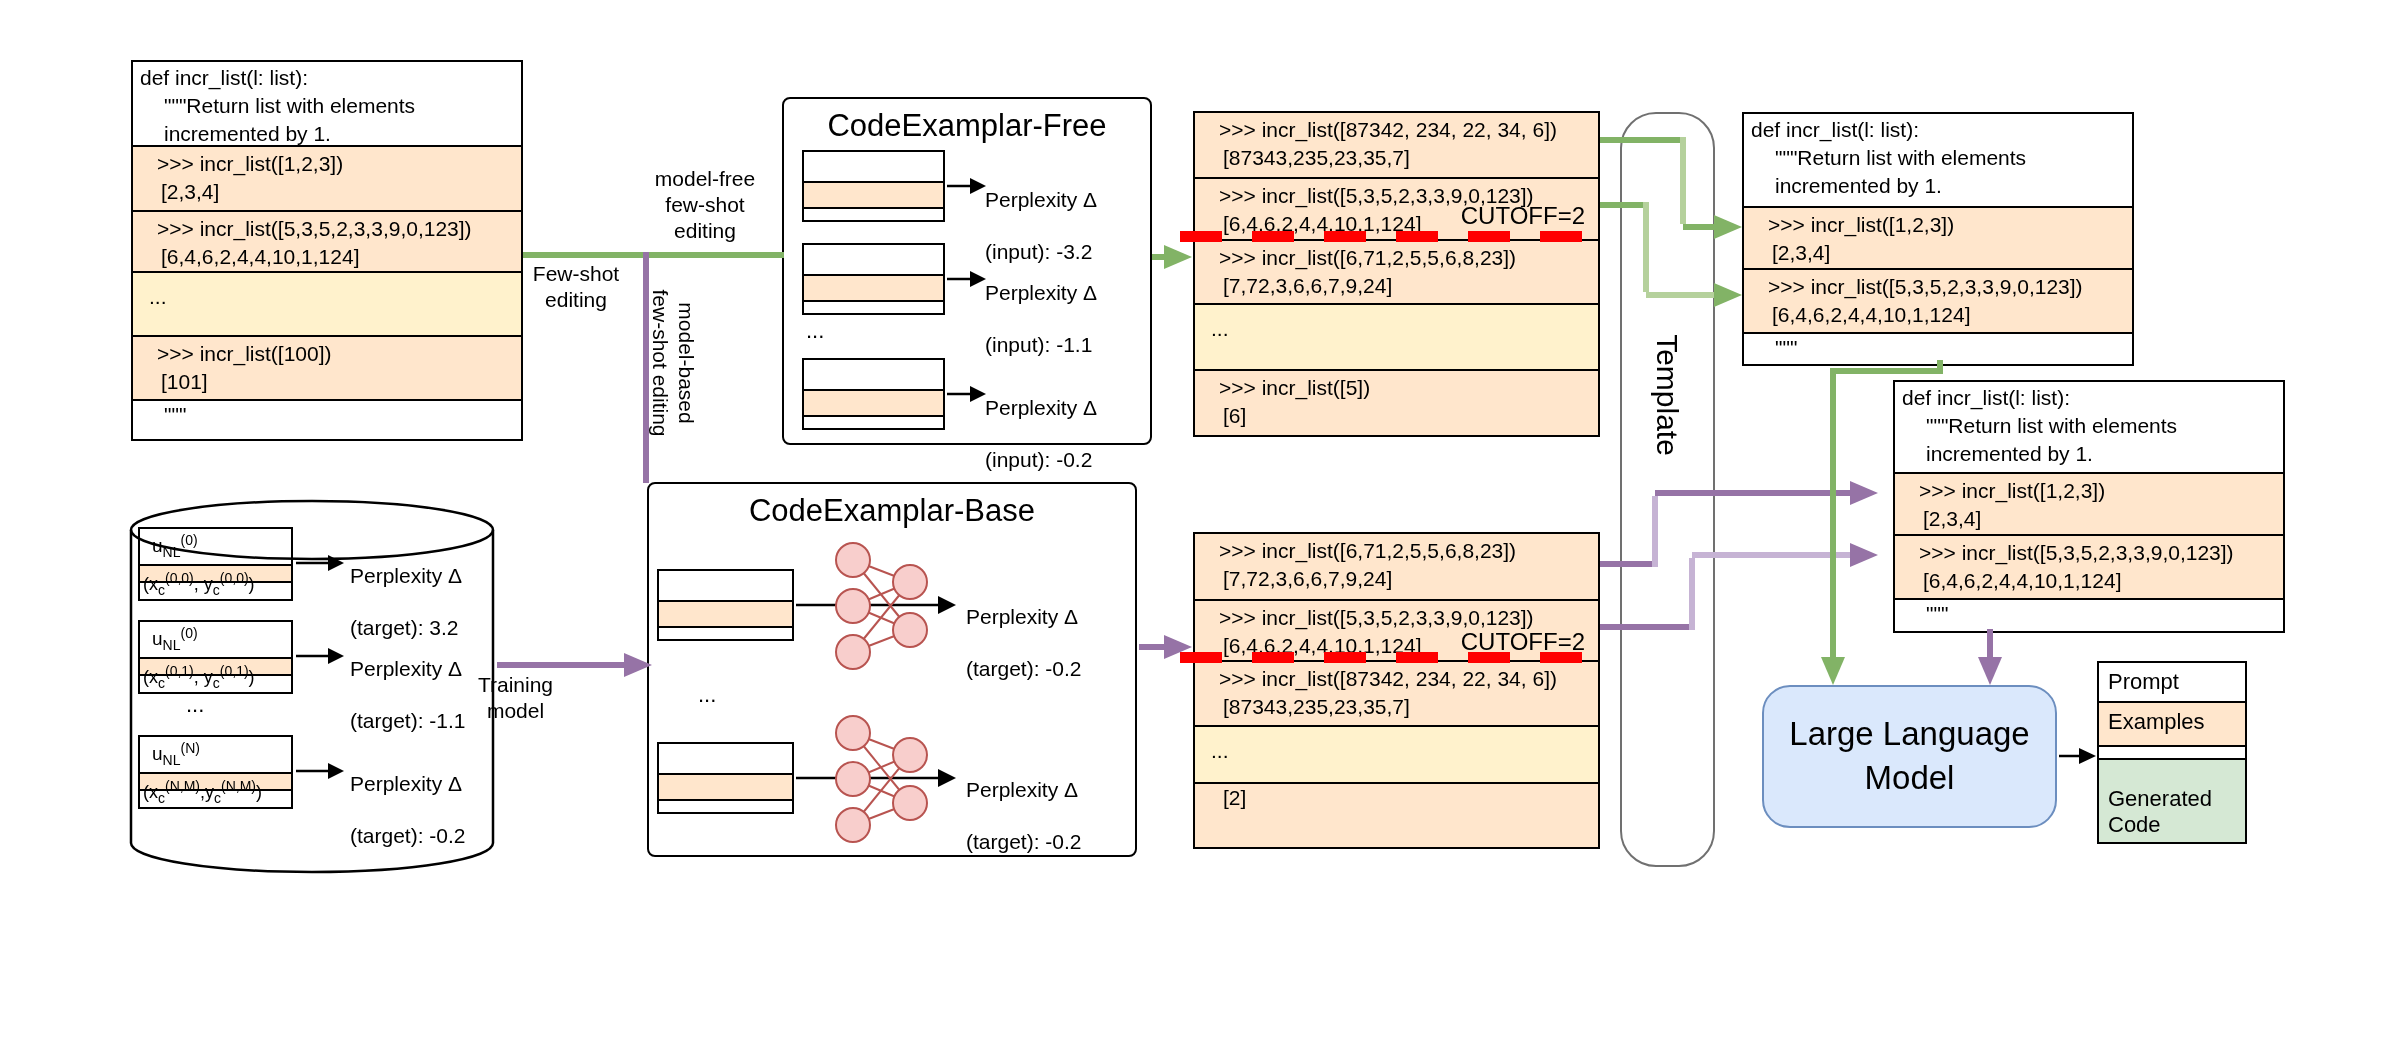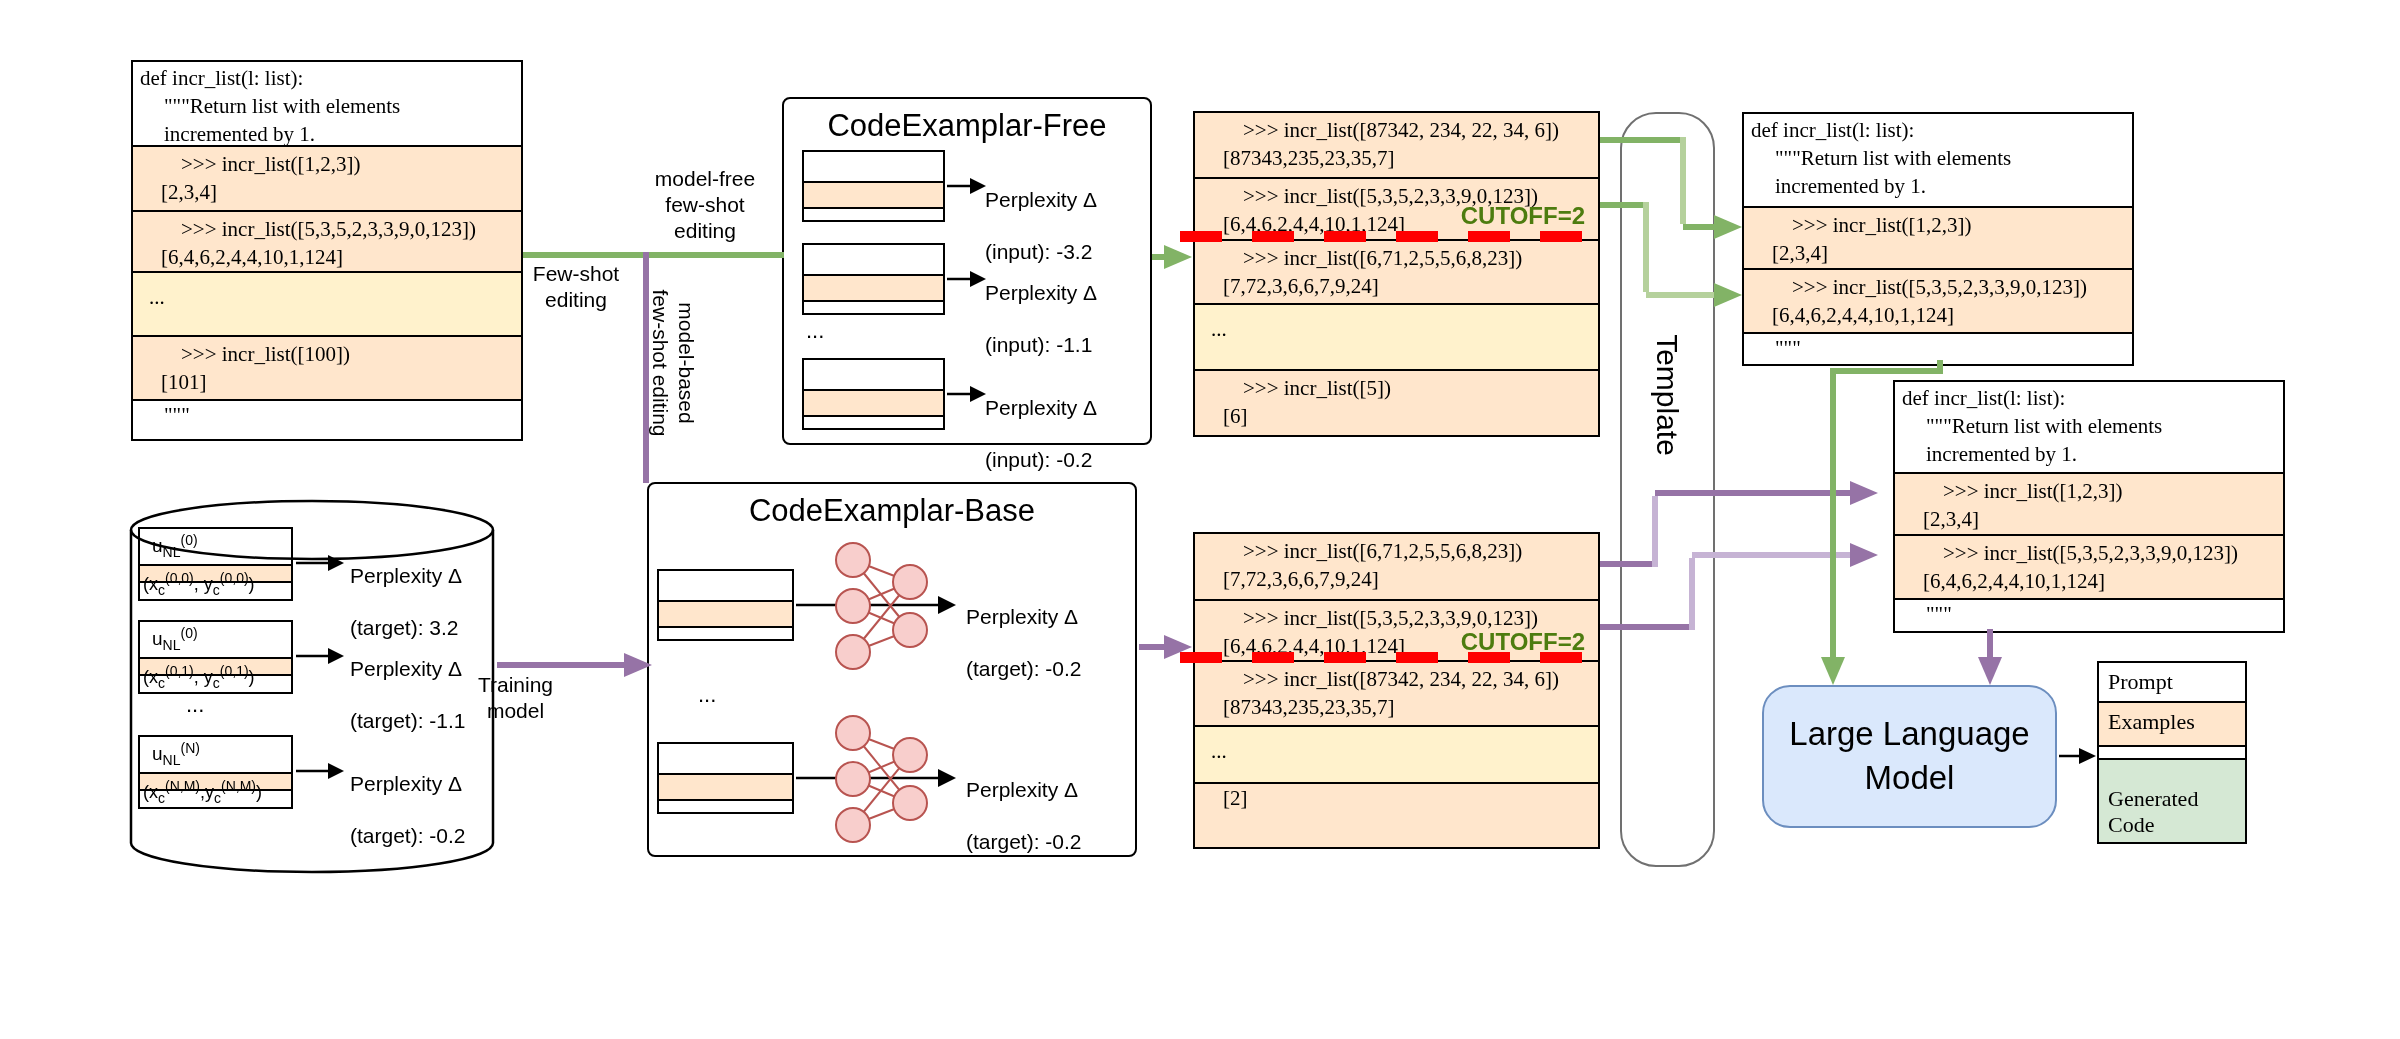--- a/index.html
+++ b/index.html
@@ -1,29 +1,29 @@
 <!DOCTYPE html>
 <html><head>
 <meta charset="utf-8">
 <style>
   html,body {margin:0; padding:0; background:#fff; font-family:"Liberation Sans", sans-serif; color:#000;}
   #canvas {position:relative; width:2400px; height:1039px; background:#fff; overflow:hidden;}
 
   .box {position:absolute; background:#fff; border:2.5px solid #000; box-sizing:border-box;}
   .rounded {border-radius:8px;}
-  .row {position:relative; box-sizing:border-box; border-top:2.5px solid #000; overflow:visible;font-family:Liberation Serif, serif;}
+  .row {position:relative; box-sizing:border-box; border-top:2.5px solid #000; overflow:visible;}
   .row:first-child {border-top:none;}
   .orange {background:#ffe6cc;}
   .yellow {background:#fff2cc;}
   .greenfill {background:#d5e8d4;}
 
   .codeline {font-size:21px; line-height:28px; white-space:pre;}
   .pl6  {padding-left:7px;  padding-top:2px;}
   .pl30 {padding-left:31px;}
-  .call {padding-left:48px; padding-top:3px;}
+  .call {padding-left:24px; padding-top:3px;}
   .res  {padding-left:28px;}
   .dotsrow {padding:12px 0 0 16px; font-size:21px;}
 
   .title {text-align:center; font-size:31px; padding-top:9px; font-weight:400;}
   .label {position:absolute; font-size:21px; line-height:26px; white-space:pre-line;}
   .center {text-align:center;}
   .freedots {position:absolute; font-size:22px;}
 
   .mini {position:absolute; width:143px; height:72px; border:2.5px solid #000; background:#fff; box-sizing:border-box;}
   .mini.base {width:137px;}
@@ -35,21 +35,21 @@
   .entry sub {font-size:14px;}
   .entry sup {font-size:14px;}
 
   .tpl {position:absolute; border:2.5px solid #707070; border-radius:36px; background:#fff; box-sizing:border-box;}
   .rot90 {transform:rotate(90deg);}
   .tpl-label {position:absolute; font-size:30px; text-align:center;}
   .vlabel {position:absolute; font-size:21px; line-height:26px; white-space:pre-line; text-align:center;}
 
   .cutline {position:absolute; height:11px; z-index:6;
     background:repeating-linear-gradient(90deg,#ff0000 0px,#ff0000 42px,rgba(0,0,0,0) 42px,rgba(0,0,0,0) 72px);}
-  .cutoff {position:absolute; color:#4d7c0f; font-weight:bold; font-size:24px; z-index:7; text-align:right;}
+  .cutoff {position:absolute; color:#000000; font-weight:normal; font-size:24px; z-index:7; text-align:right;}
 
   .llm {position:absolute; background:#dae8fc; border:2.5px solid #6c8ebf; border-radius:28px; box-sizing:border-box;
         text-align:center; font-size:33px; line-height:44px; white-space:pre-line; padding-top:25px;}
 
   .outrow {font-size:22px; line-height:26px; padding:6px 0 0 9px; white-space:pre-line;}
 
   #svgo {position:absolute; left:0; top:0; z-index:10; pointer-events:none;}
 </style>
 </head>
 <body>

